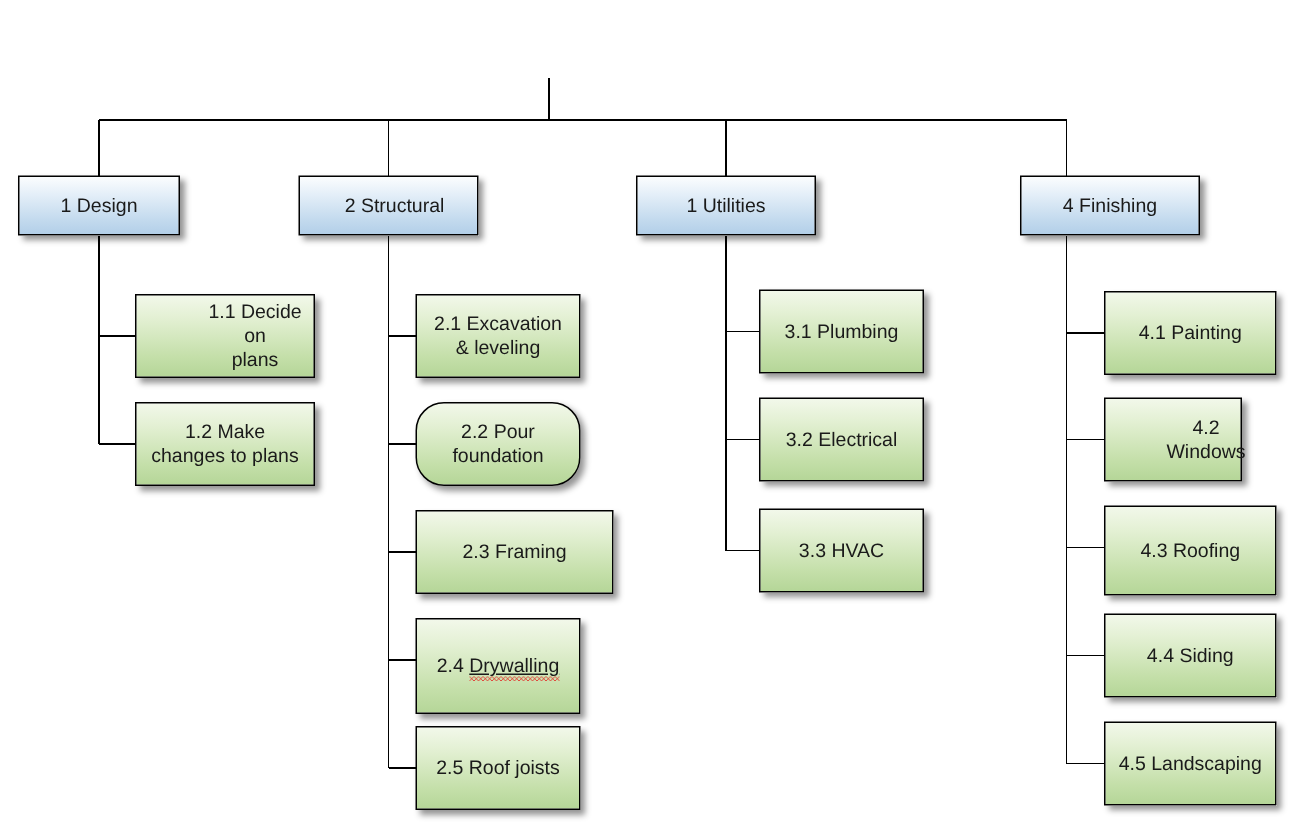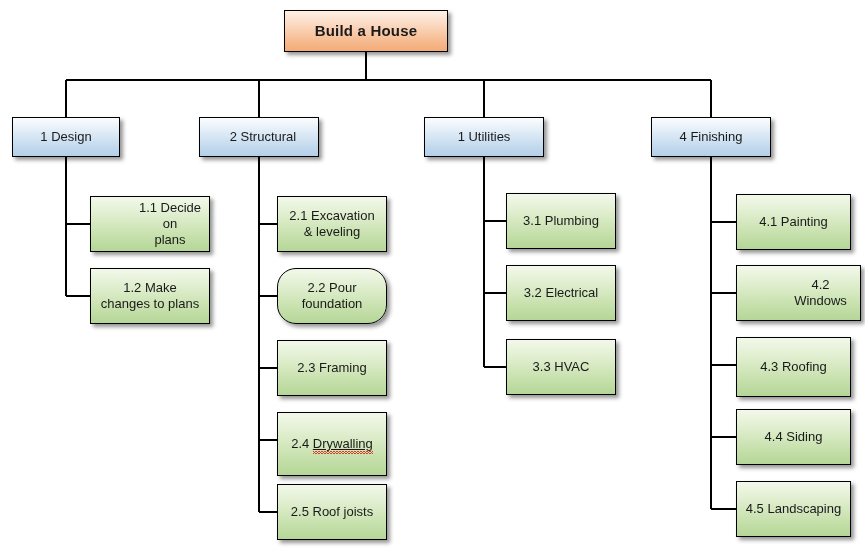--- a/index.html
+++ b/index.html
@@ -103,23 +103,20 @@
         <line x1="711" y1="80" x2="711" y2="117"></line>
         <line x1="711" y1="157" x2="711" y2="509"></line>
         <line x1="711" y1="222" x2="736" y2="222"></line>
         <line x1="711" y1="293" x2="736" y2="293"></line>
         <line x1="711" y1="365" x2="736" y2="365"></line>
         <line x1="711" y1="437" x2="736" y2="437"></line>
         <line x1="711" y1="509" x2="736" y2="509"></line>
       </g>
   </svg>
 
-  <div class="node node-root" id="root-node" style="left: 284px; top: 10px; width: 164px; height: 42px;">
-    <span class="label">Build a House</span>
-  </div>
 
   <div id="nodes-layer">
       <div class="node node-phase" style="left: 12px; top: 117px; width: 108px; height: 40px;">
         <span class="label">1 Design</span>
       </div>
       <div class="node node-task" style="left: 90px; top: 196px; width: 120px; height: 56px; padding-left: 44px;">
         <span class="label">1.1 Decide on
 plans</span>
       </div>
       <div class="node node-task" style="left: 90px; top: 268px; width: 120px; height: 56px;">
@@ -130,48 +127,48 @@
         <span class="label">2 Structural</span>
       </div>
       <div class="node node-task" style="left: 277px; top: 196px; width: 110px; height: 56px;">
         <span class="label">2.1 Excavation
 &amp; leveling</span>
       </div>
       <div class="node node-task" style="left: 277px; top: 268px; width: 110px; height: 56px; border-radius: 19px;">
         <span class="label">2.2 Pour
 foundation</span>
       </div>
-      <div class="node node-task" style="left: 277px; top: 340px; width: 110px; height: 56px;">
+      <div class="node node-task" style="left: 277px; top: 340px; width: 132px; height: 56px;">
         <span class="label">2.3 Framing</span>
       </div>
       <div class="node node-task" style="left: 277px; top: 412px; width: 110px; height: 64px;">
         <span class="label">2.4 <span class="misspelled">Drywalling</span></span>
       </div>
       <div class="node node-task" style="left: 277px; top: 484px; width: 110px; height: 56px;">
         <span class="label">2.5 Roof joists</span>
       </div>
       <div class="node node-phase" style="left: 424px; top: 117px; width: 120px; height: 40px;">
         <span class="label">1 Utilities</span>
       </div>
       <div class="node node-task" style="left: 506px; top: 193px; width: 110px; height: 56px;">
         <span class="label">3.1 Plumbing</span>
       </div>
       <div class="node node-task" style="left: 506px; top: 265px; width: 110px; height: 56px;">
         <span class="label">3.2 Electrical</span>
       </div>
       <div class="node node-task" style="left: 506px; top: 339px; width: 110px; height: 56px;">
         <span class="label">3.3 HVAC</span>
       </div>
-      <div class="node node-phase" style="left: 651px; top: 117px; width: 120px; height: 40px;">
+      <div class="node node-phase" style="left: 680px; top: 117px; width: 120px; height: 40px;">
         <span class="label">4 Finishing</span>
       </div>
       <div class="node node-task" style="left: 736px; top: 194px; width: 115px; height: 56px;">
         <span class="label">4.1 Painting</span>
       </div>
-      <div class="node node-task" style="left: 736px; top: 265px; width: 125px; height: 56px; padding-left: 48px;">
+      <div class="node node-task" style="left: 736px; top: 265px; width: 92px; height: 56px; padding-left: 48px;">
         <span class="label">4.2 Windows</span>
       </div>
       <div class="node node-task" style="left: 736px; top: 337px; width: 115px; height: 60px; text-align: right;">
         <span class="label">4.3 Roofing</span>
       </div>
       <div class="node node-task" style="left: 736px; top: 409px; width: 115px; height: 56px;">
         <span class="label">4.4 Siding</span>
       </div>
       <div class="node node-task" style="left: 736px; top: 481px; width: 115px; height: 56px;">
         <span class="label">4.5 Landscaping</span>

